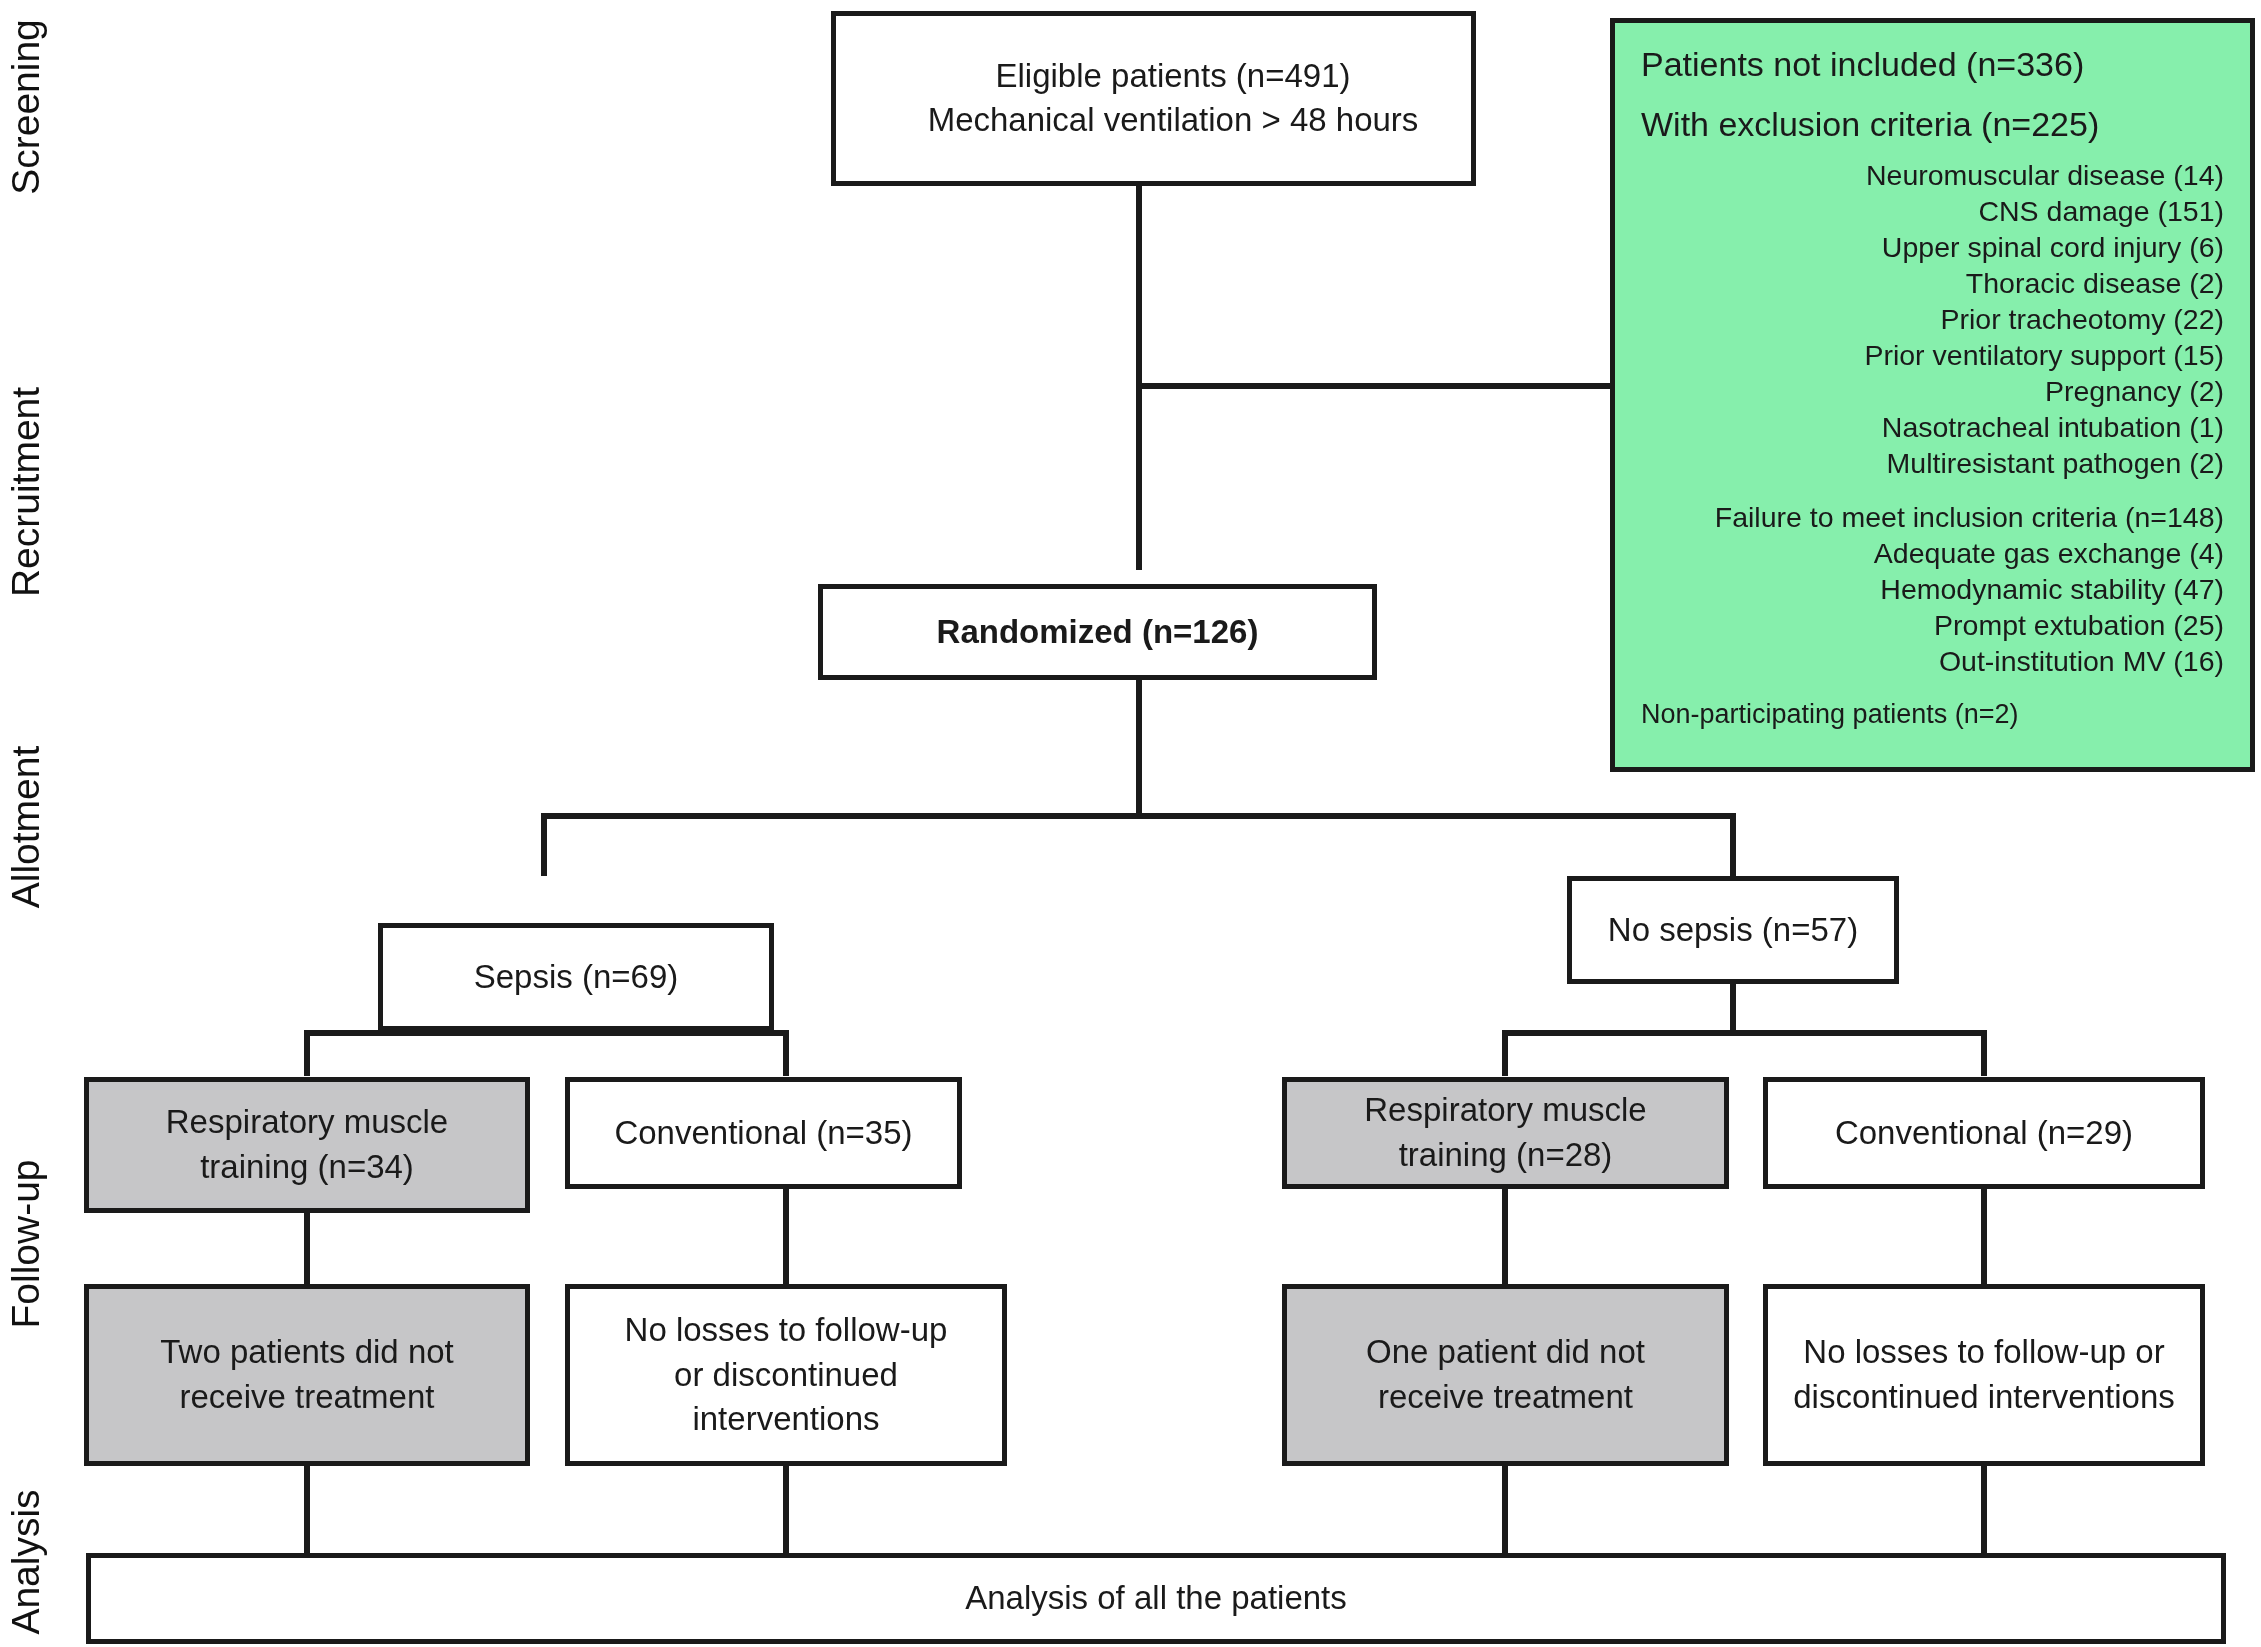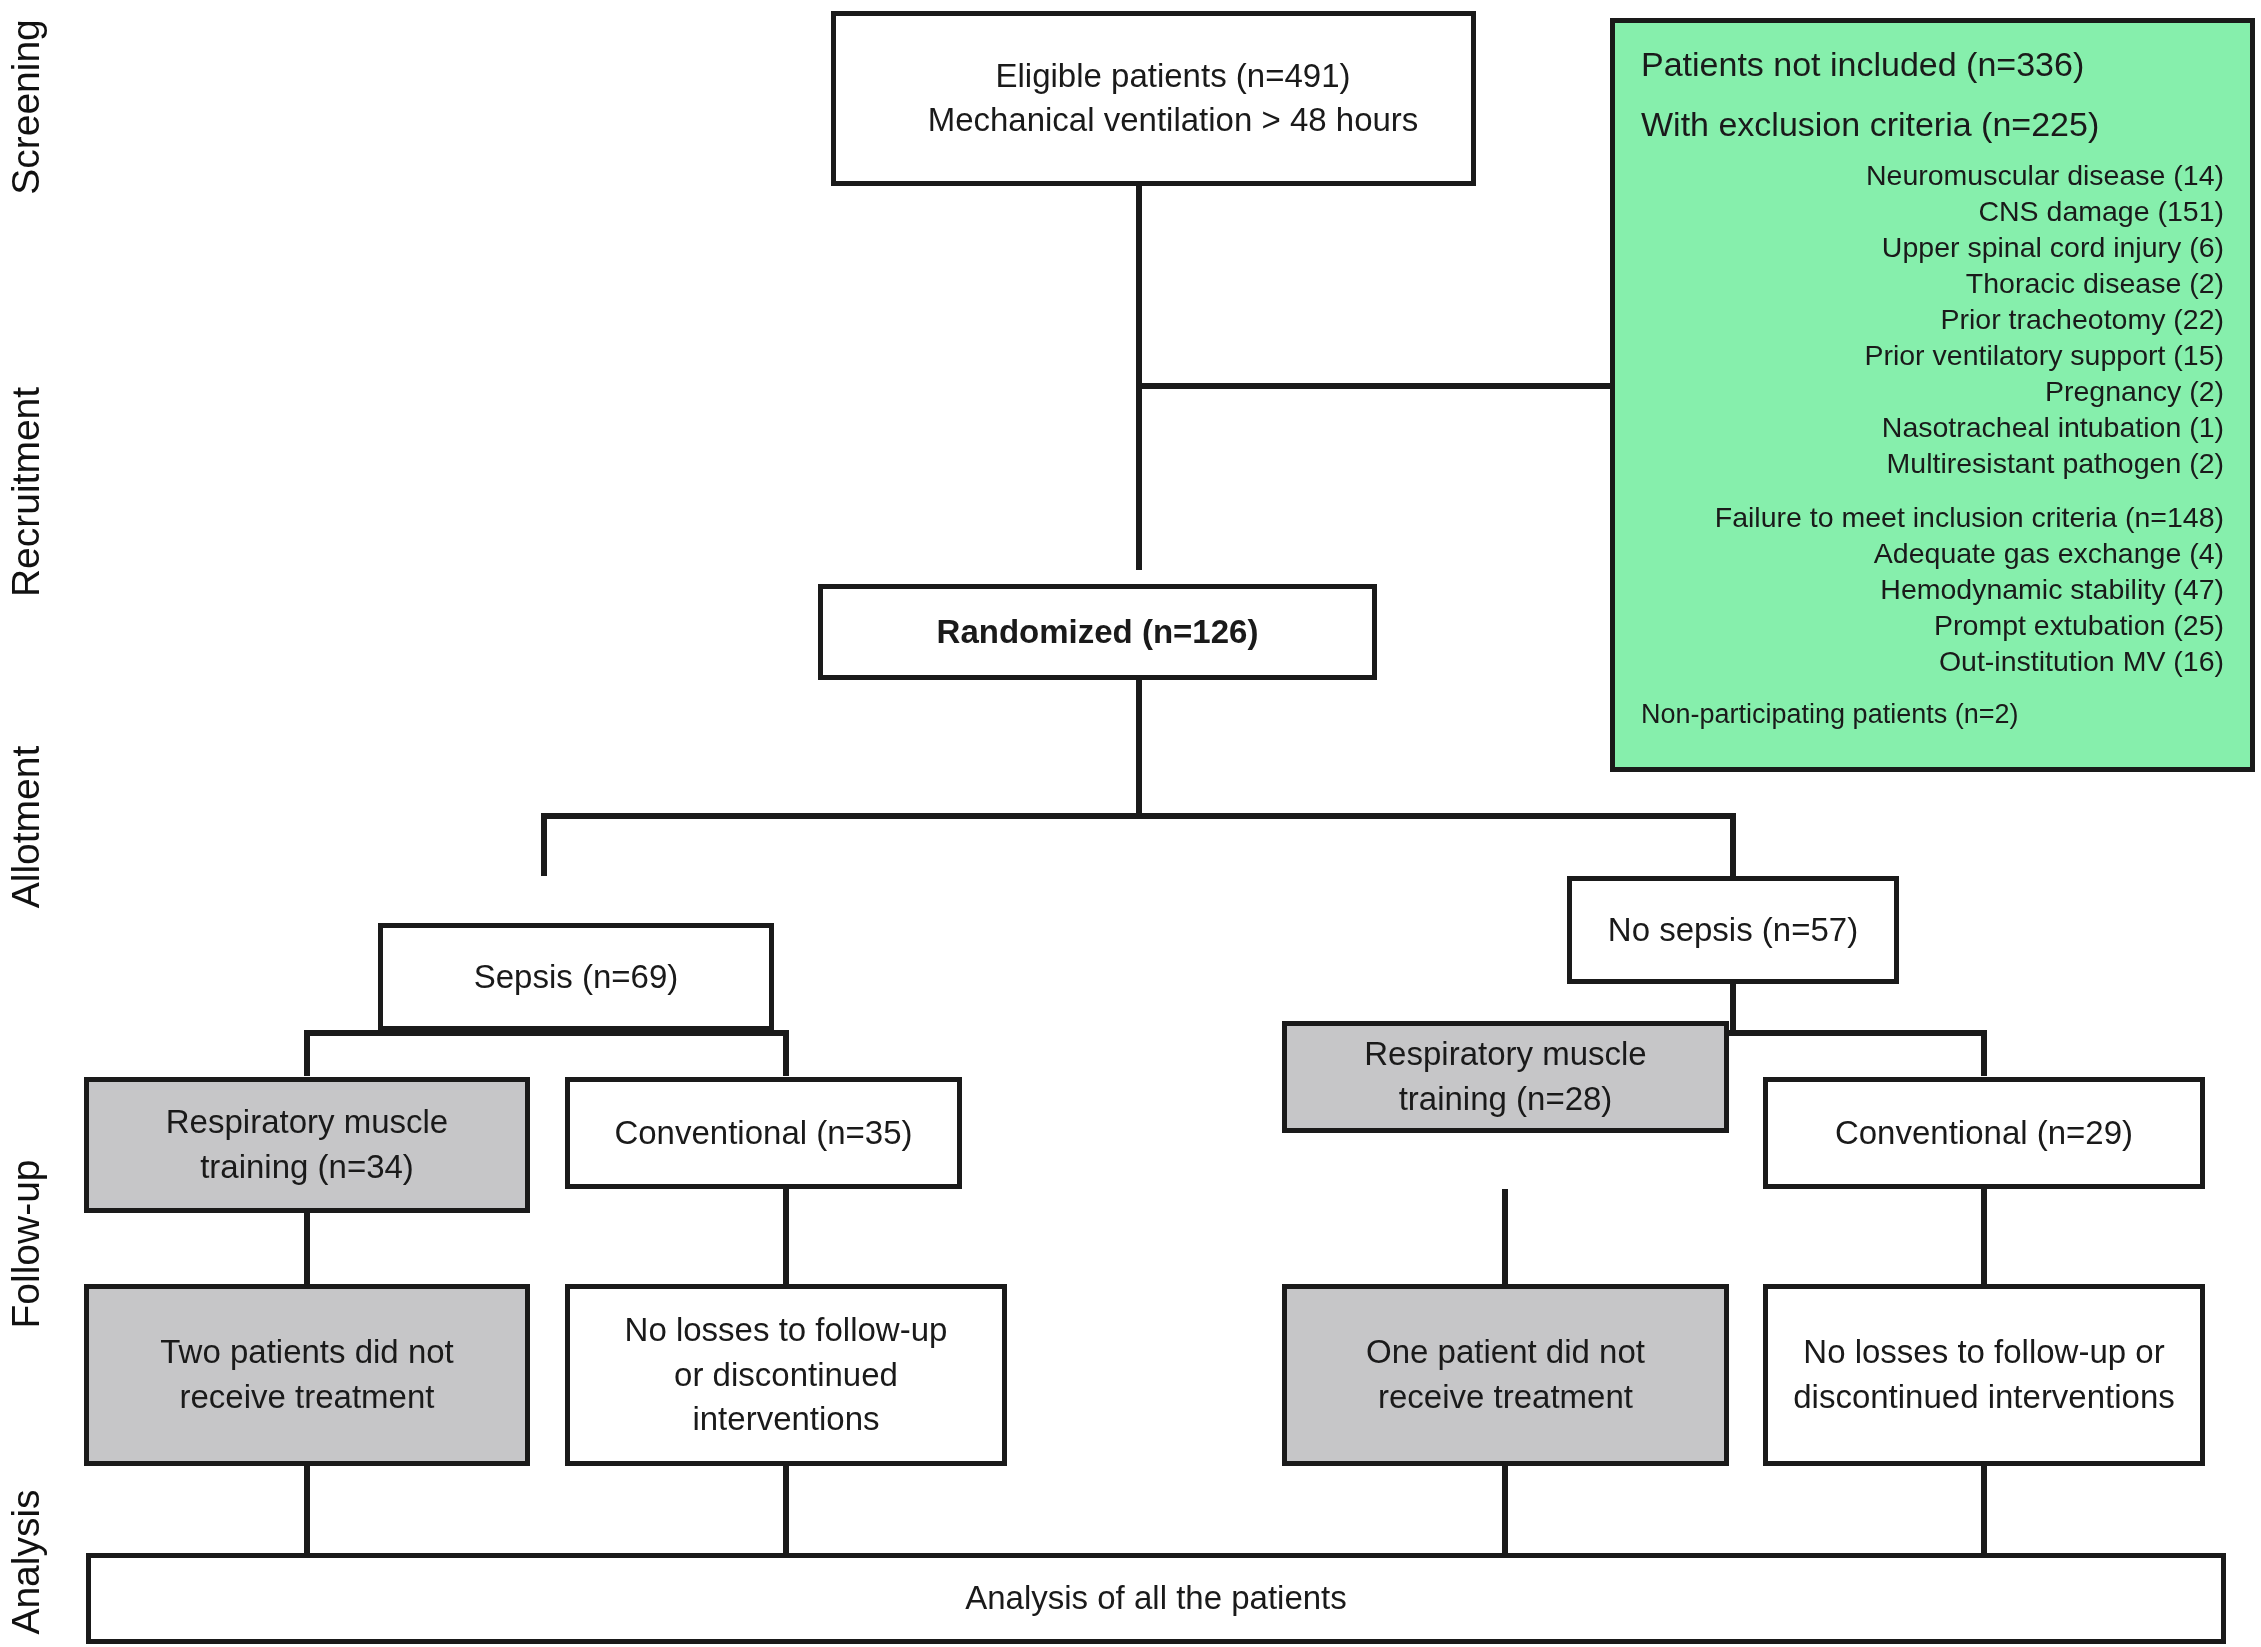--- a/index.html
+++ b/index.html
@@ -126,21 +126,21 @@
   <div class="box" style="left:1567px;top:876px;width:332px;height:108px;">
     <span>No sepsis (n=57)</span>
   </div>
 
   <div class="box gray" style="left:84px;top:1077px;width:446px;height:136px;padding:0 28.5px;">
     <span>Respiratory muscle training (n=34)</span>
   </div>
   <div class="box" style="left:565px;top:1077px;width:397px;height:112px;padding:0 21.4px;">
     <span>Conventional (n=35)</span>
   </div>
-  <div class="box gray" style="left:1282px;top:1021px;width:447px;height:112px;padding:0 28.5px;">
+  <div class="box gray" style="left:1282px;top:1077px;width:447px;height:112px;padding:0 28.5px;">
     <span>Respiratory muscle training (n=28)</span>
   </div>
   <div class="box" style="left:1763px;top:1077px;width:442px;height:112px;padding:0 21.4px;">
     <span>Conventional (n=29)</span>
   </div>
 
   <div class="box gray" style="left:84px;top:1284px;width:446px;height:182px;padding:0 32px;">
     <span>Two patients did not receive treatment</span>
   </div>
   <div class="box" style="left:565px;top:1284px;width:442px;height:182px;padding:0 50px;">

